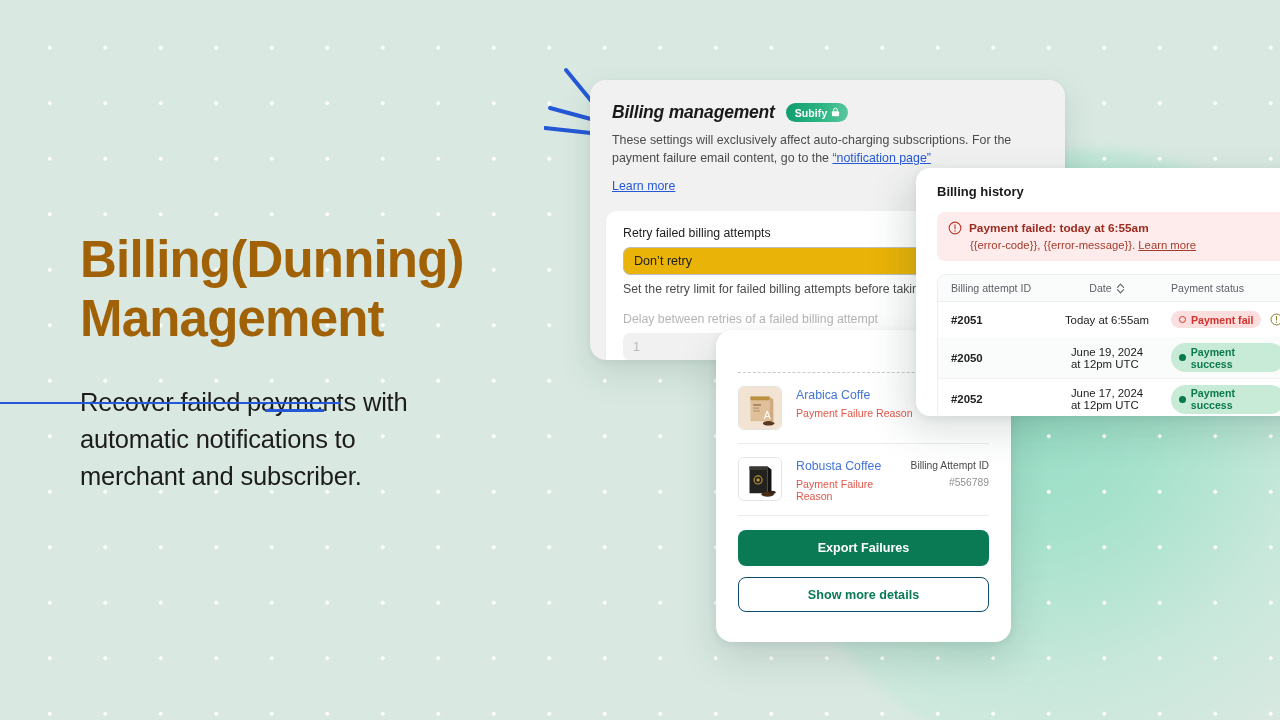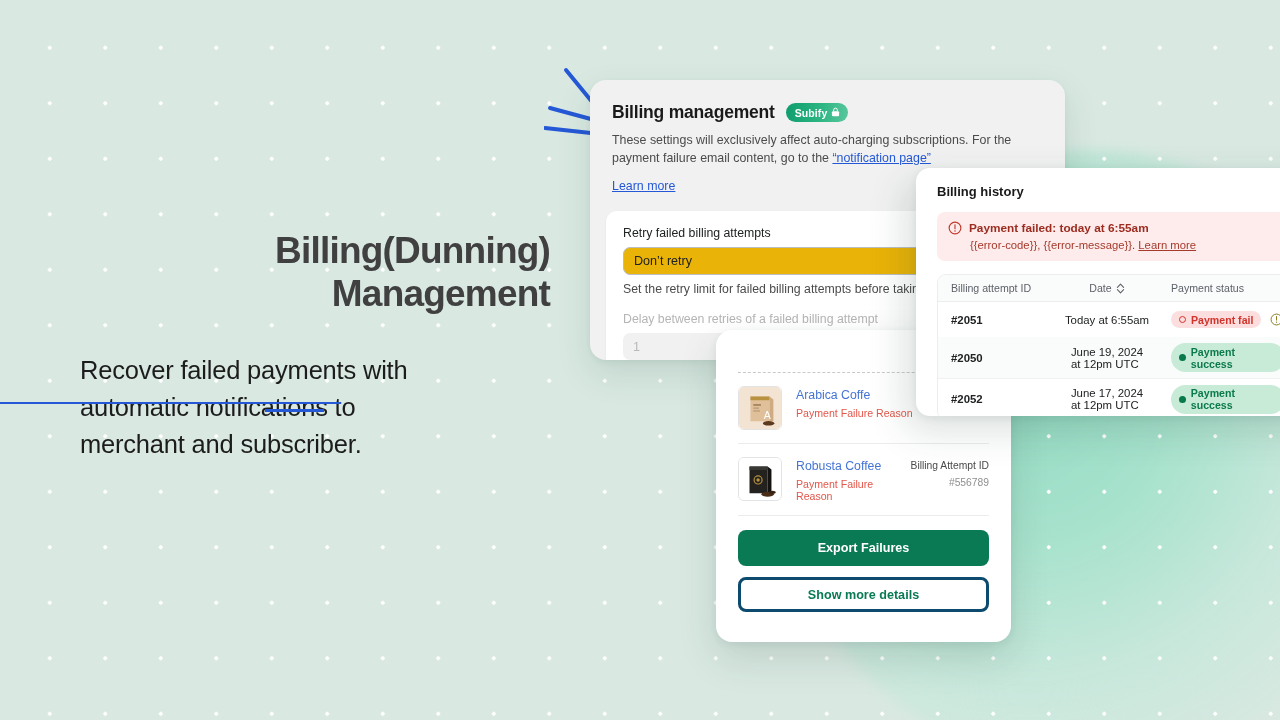--- a/index.html
+++ b/index.html
@@ -22,43 +22,43 @@
   #dots {
     position: absolute; inset: 0;
     background-image: radial-gradient(circle, #ffffff 1.6px, rgba(255,255,255,0) 1.9px);
     background-size: 55.5px 55.5px;
     background-position: 22px 20px;
   }
 
   
   #hero { position: absolute; left: 80px; top: 230px; width: 470px; }
   #hero h1 {
-    font-size: 37px; line-height: 1.16; font-weight: 700;
-    color: #404040; letter-spacing: -0.8px; text-align: right;
+    font-size: 51px; line-height: 1.16; font-weight: 700;
+    color: #a16207; letter-spacing: -0.8px;
   }
   #hero .sub {
     margin-top: 36px; font-size: 25.5px; line-height: 1.45;
     color: #1c1c1c; letter-spacing: -0.2px;
   }
   #u1 { position: absolute; left: 0px; top: 402px; width: 341px; height: 2px; background: #2558d6; }
   #u2 { position: absolute; left: 265px; top: 409px; width: 59px; height: 3px; background: #2558d6; }
 
   
   #scribble { position: absolute; left: 544px; top: 64px; width: 90px; height: 80px; }
 
   
   #card-billing {
     position: absolute; left: 590px; top: 80px; width: 475px; height: 280px;
     background: #f1f1f1; border-radius: 16px;
     box-shadow: 0 14px 34px rgba(25,60,50,0.13), 0 2px 6px rgba(25,60,50,0.06);
     overflow: hidden;
   }
   .bm-head { padding: 22px 22px 0 22px; }
   .bm-title-row { display: flex; align-items: center; gap: 11px; }
-  .bm-title { font-size: 17.5px; font-weight: 700; color: #1a1a1a; letter-spacing: -0.2px; }
+  .bm-title { font-size: 17.5px; font-weight: 700; color: #1a1a1a; letter-spacing: -0.2px; font-style: italic; }
   .badge-subify {
     display: inline-flex; align-items: flex-start; gap: 4px;
     background: linear-gradient(100deg, #0f9c6c 0%, #2bb583 55%, #5cc79e 100%);
     color: #fff; font-size: 10.5px; font-weight: 700;
     padding: 3.5px 8px 3.5px 9px; border-radius: 999px; letter-spacing: 0.1px;
   }
   .bm-desc {
     margin-top: 8px; font-size: 12.4px; line-height: 1.47; color: #4b4b4b;
     max-width: 430px;
   }
@@ -107,21 +107,21 @@
   .btn-primary {
     margin-top: 14px; height: 36px; width: 100%; border-radius: 8px;
     background: #0a7a55; color: #fff; font-size: 12.6px; font-weight: 700;
     display: flex; align-items: center; justify-content: center; border: none; cursor: pointer;
     font-family: "Liberation Sans", sans-serif;
   }
   .btn-secondary {
     margin-top: 11px; height: 35px; width: 100%; border-radius: 8px;
     background: #fff; color: #0a7a55; font-size: 12.6px; font-weight: 700;
     display: flex; align-items: center; justify-content: center;
-    border: 3px solid #0c4a6e; cursor: pointer;
+    border: 1px solid #0c4a6e; cursor: pointer;
     font-family: "Liberation Sans", sans-serif;
   }
 
   
   #card-history {
     position: absolute; left: 916px; top: 168px; width: 420px; height: 248px;
     background: #ffffff; border-radius: 14px;
     box-shadow: -10px 14px 38px rgba(25,60,50,0.16), 0 2px 8px rgba(25,60,50,0.07);
     padding: 16px 0 0 21px; overflow: hidden;
   }

